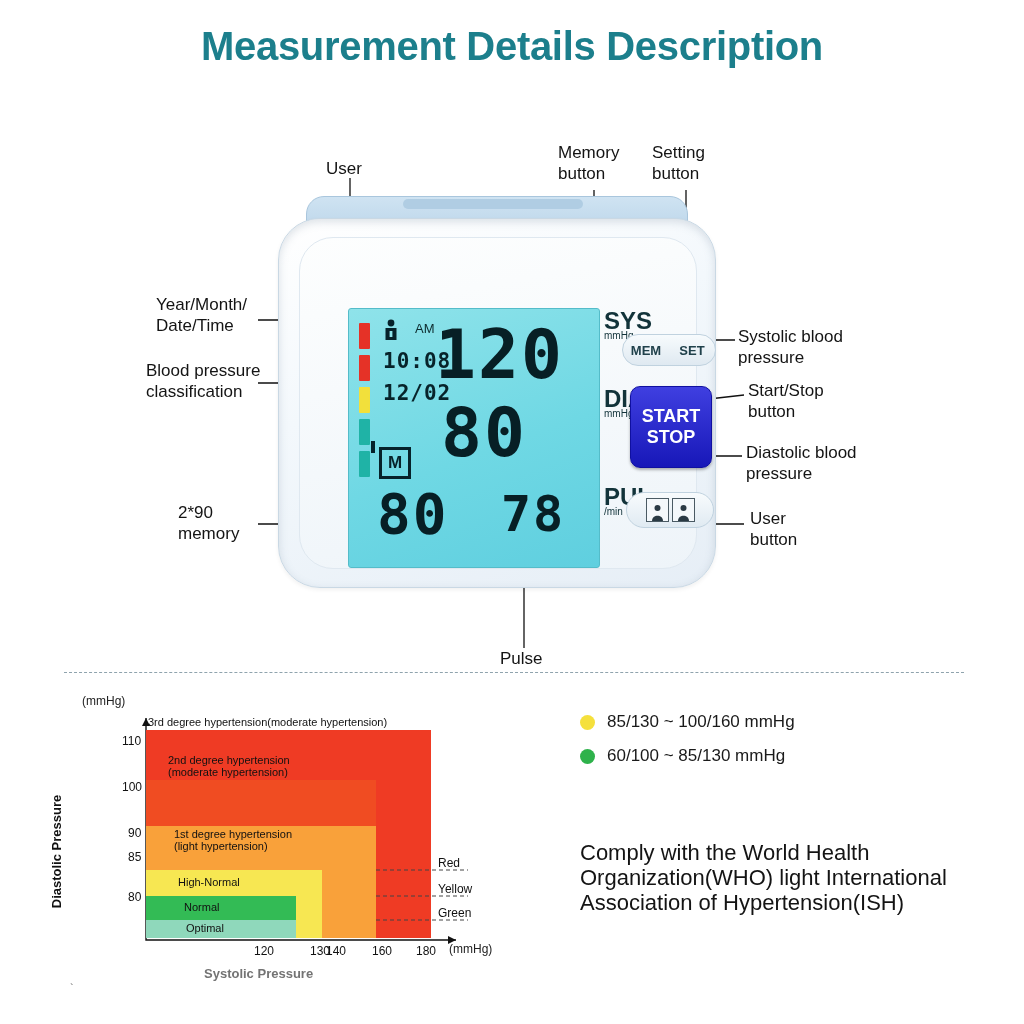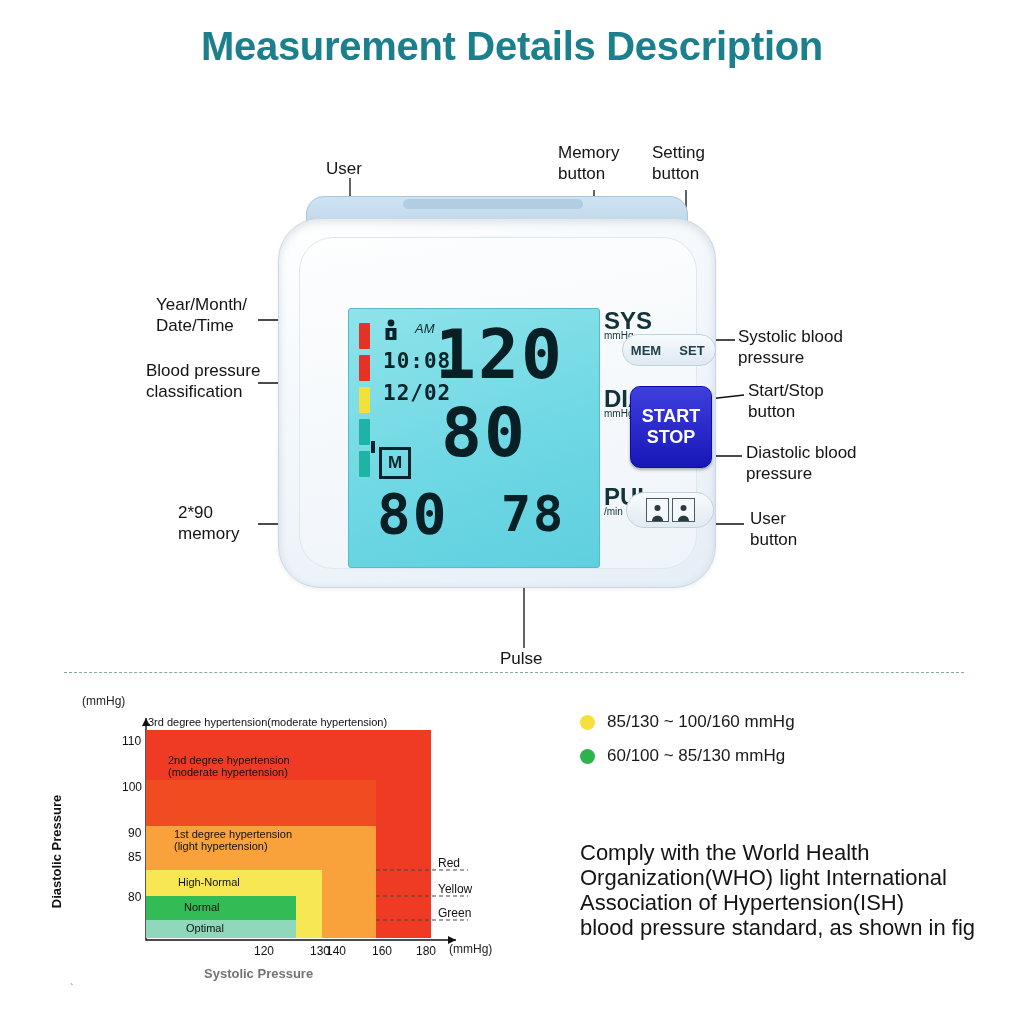--- a/index.html
+++ b/index.html
@@ -95,21 +95,20 @@
   .person-icon {
     position: absolute;
     left: 34px; top: 10px;
     width: 16px; height: 22px;
   }
   .lcd-am {
     position: absolute;
     left: 66px; top: 12px;
     font-size: 13px; color: #0d2b2e;
     font-family: "Liberation Sans", sans-serif;
-    font-style: italic;
   }
   .lcd-time, .lcd-date {
     position: absolute;
     left: 34px;
     font-family: "DejaVu Sans Mono", monospace;
     font-size: 21px;
     font-weight: bold;
     color: #07232a;
     letter-spacing: 1px;
   }
@@ -528,18 +527,17 @@
     <div class="legend-row">
       <span class="dot" style="background:#2eb24b;"></span>
       <span>60/100 ~  85/130 mmHg</span>
     </div>
   </div>
 
   <div class="who-text">
     <div>Comply with the World Health</div>
     <div>Organization(WHO) light International</div>
     <div>Association of Hypertension(ISH)</div>
-    <div>blood pressure standard, as shown in fig</div>
   </div>
 
   <div class="tiny-mark">`</div>
 
 </div>
 
 </body></html>

